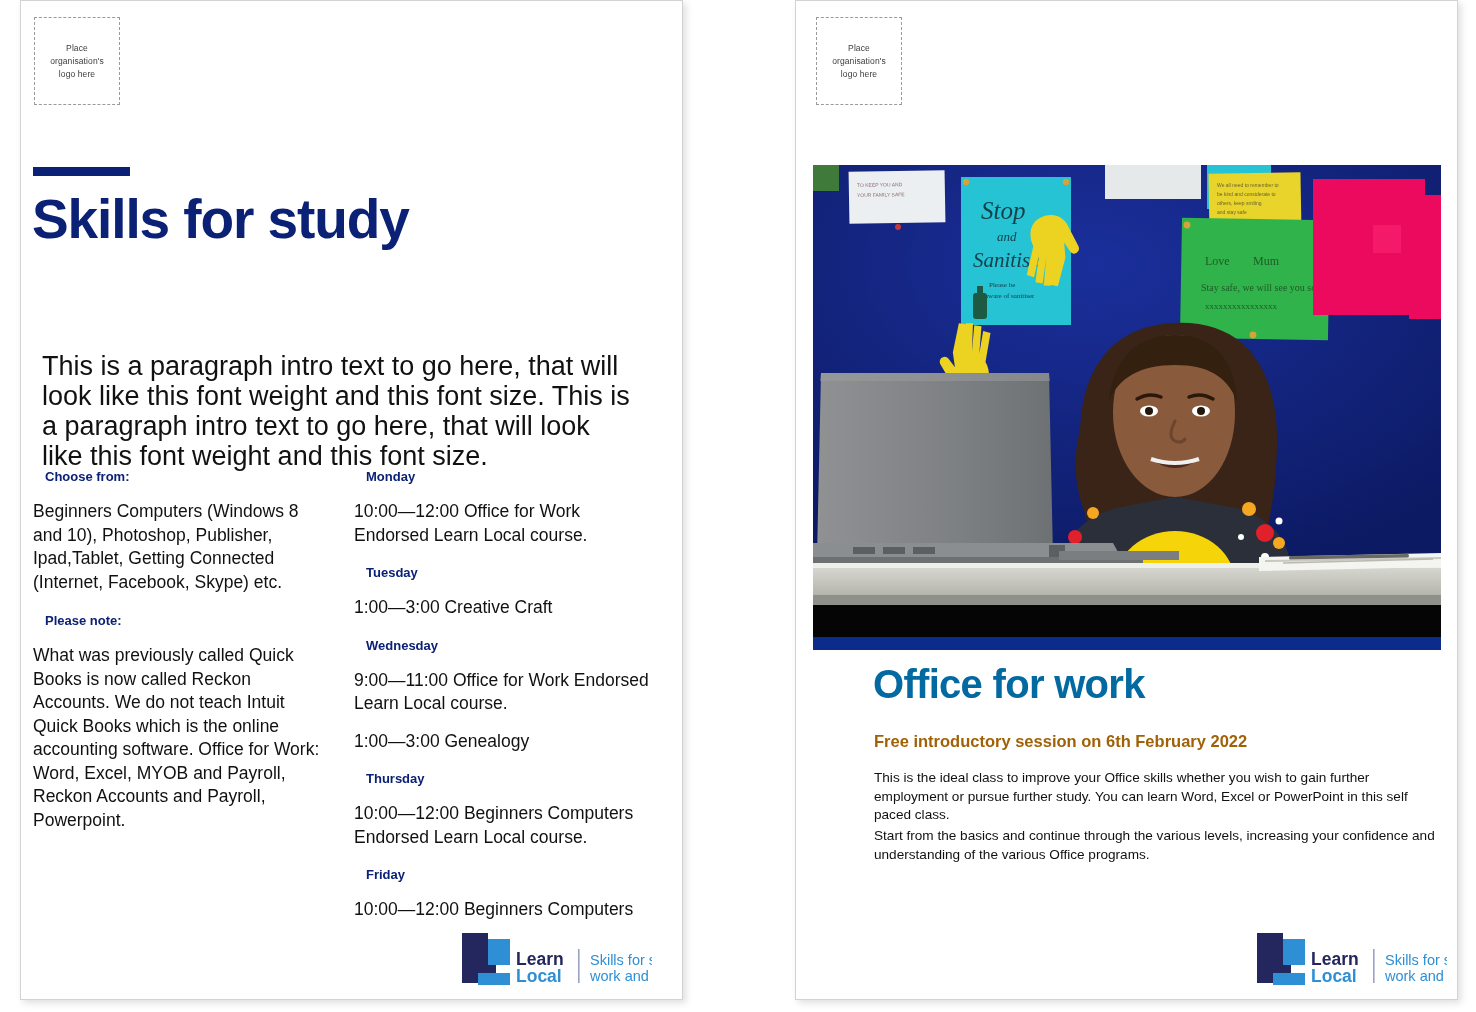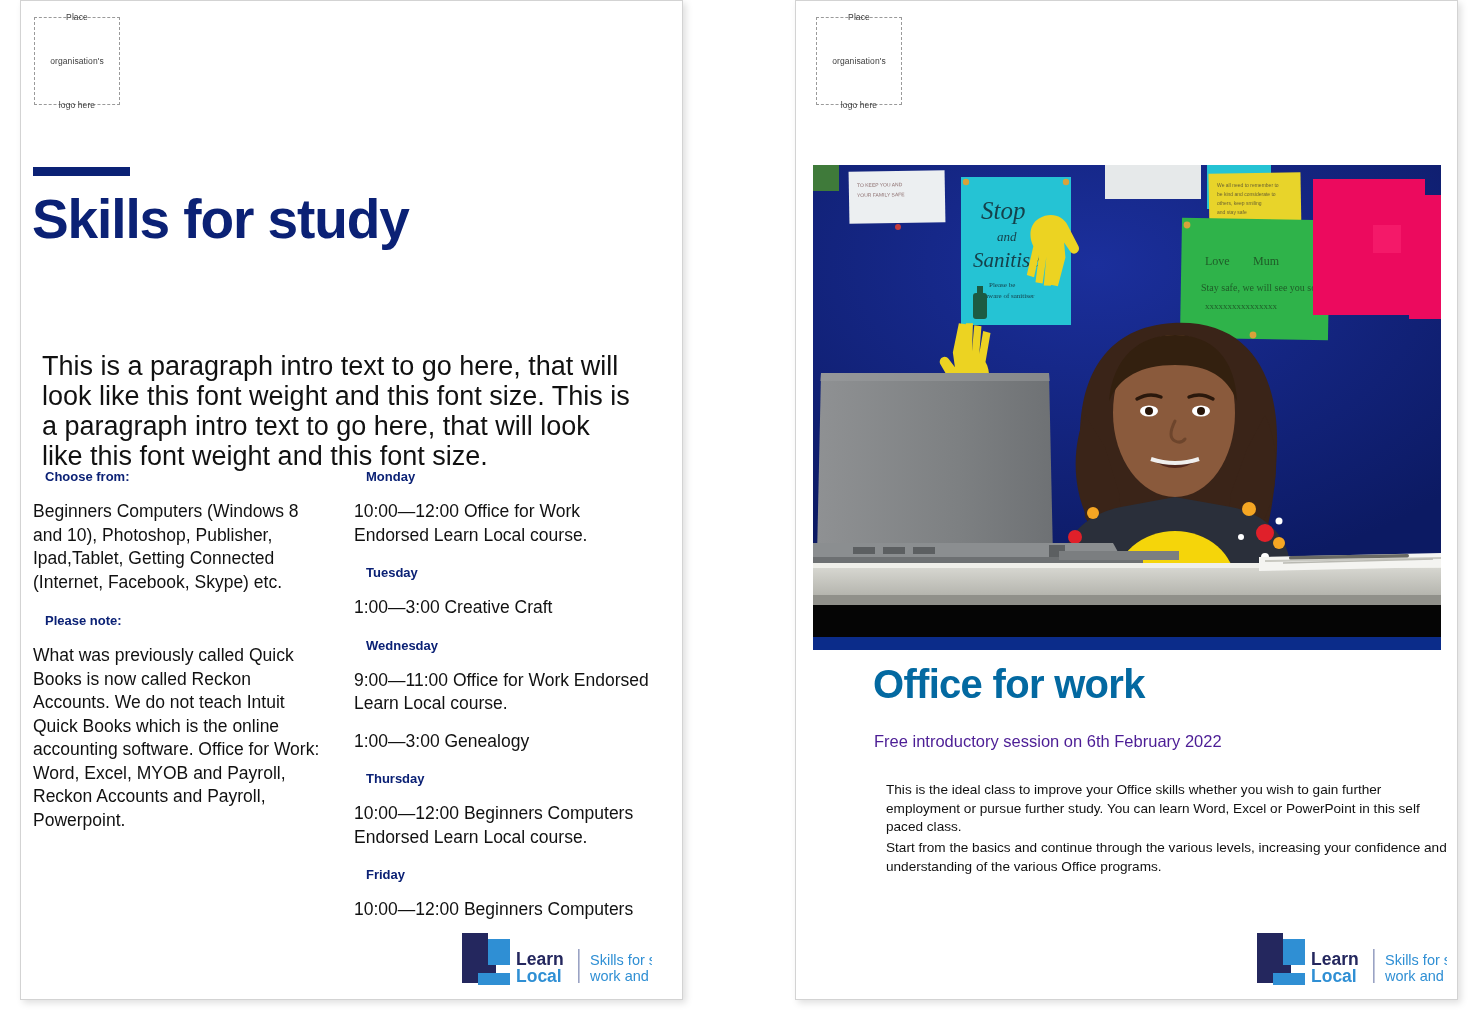--- a/index.html
+++ b/index.html
@@ -30,21 +30,20 @@
     position:absolute;
     border:1px dashed #9a9a9a;
     box-sizing:border-box;
     display:flex;flex-direction:column;
     align-items:center;justify-content:center;
     color:#3c3c3c;
     font-size:8.5px;
     line-height:13px;
     text-align:center;
     letter-spacing:.1px;
-    gap:31px;
   }
   #page-1 .logo-placeholder{left:13px;top:16px;width:86px;height:88px;}
   #page-2 .logo-placeholder{left:20px;top:16px;width:86px;height:88px;}
 
   
   .rule{
     position:absolute;left:12px;top:166px;
     width:97px;height:9px;background:#0b2175;
   }
   .headline{
@@ -107,25 +106,25 @@
     position:absolute;left:17px;top:636px;width:628px;height:13px;background:#0b2c8a;
   }
 
   .title2{
     position:absolute;left:77px;top:660px;width:520px;
     color:#0369a1;font-size:40px;font-weight:bold;line-height:46px;
     letter-spacing:-0.7px;margin:0;
   }
   .kicker{
     position:absolute;left:78px;top:729px;width:520px;
-    color:#4c1d95;font-size:16.5px;font-weight:normal;line-height:22px;margin:0;
+    color:#a16207;font-size:16.5px;font-weight:bold;line-height:22px;margin:0;
   }
   .p2body{
     position:absolute;left:78px;width:570px;
-    color:#111111;font-size:13.6px;line-height:18.5px;margin:12px;
+    color:#111111;font-size:13.6px;line-height:18.5px;margin:0;
   }
   #p2-para-1{top:768px;}
   #p2-para-2{top:826px;}
 
   
   .lockup{position:absolute;height:58px;}
   #page-1 .lockup{left:435px;top:928px;}
   #page-2 .lockup{left:455px;top:928px;}
   .lockup svg{display:block;}
 </style>

